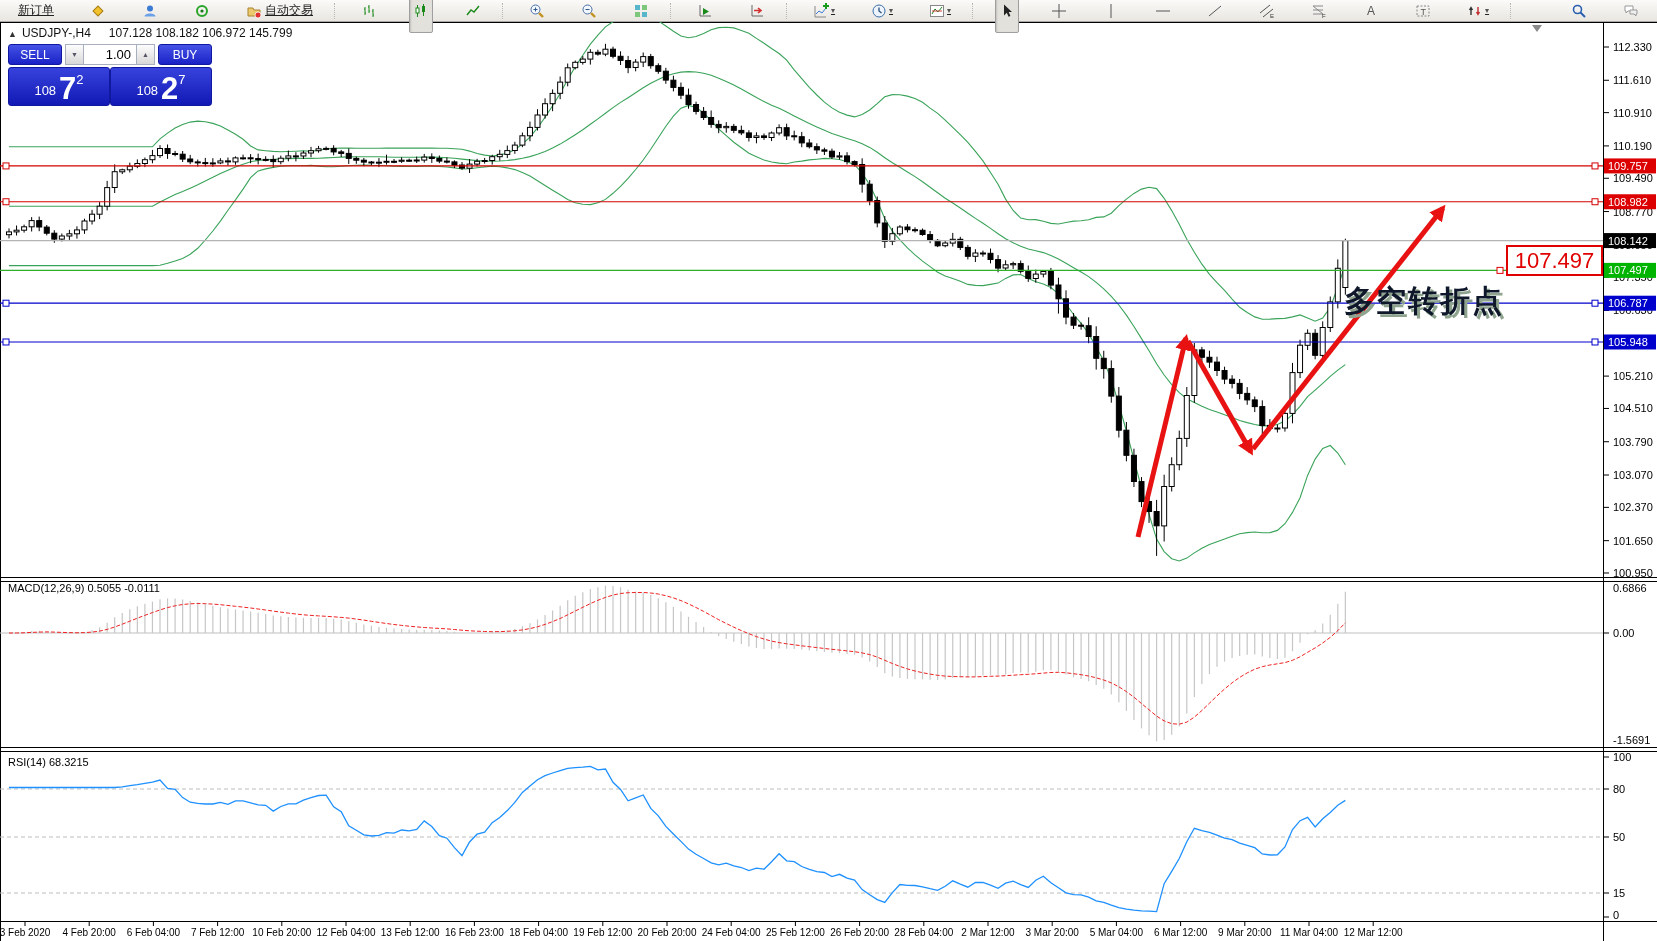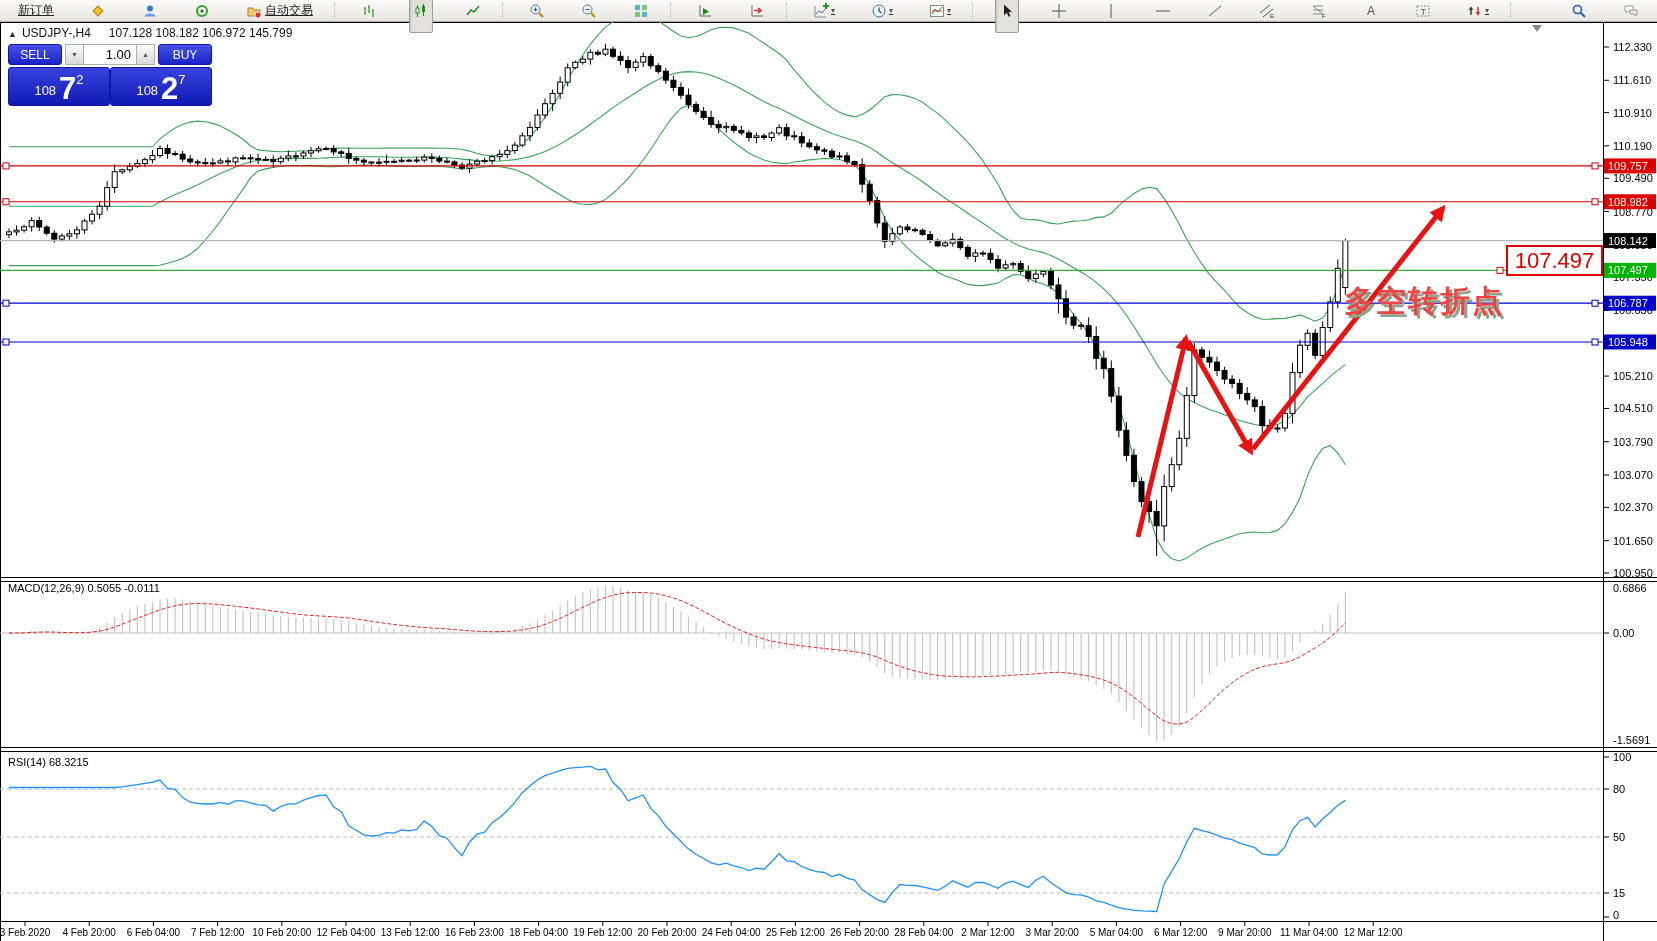--- a/index.html
+++ b/index.html
@@ -245,21 +245,21 @@
         <span class="p-sup">2</span>
     </div>
     <div class="pricebox">
       <span class="p-small">108</span>
         <span class="p-big">2</span>
         <span class="p-sup">7</span>
     </div>
   </div>
 </div>
 
-<div class="annotation" style="left: 1344px; top: 281px; color: #ef4444; text-align: center;">多空转折点</div>
+<div class="annotation" style="left: 1344px; top: 281px; color: #0f172a; text-align: center;">多空转折点</div>
 <div class="price-callout" style="left: 1506px; top: 245px; width: 93px; height: 27px;">107.497</div>
 
 <svg id="chart-svg" width="1657" height="941" style="position:absolute;left:0;top:0;z-index:2">
   <defs>
     <marker id="ah" markerUnits="userSpaceOnUse" markerWidth="26" markerHeight="26" refX="12" refY="8" orient="auto">
       <path d="M0,0 L16,8 L0,16 z" fill="#e81212"></path>
     </marker>
   </defs>
 <g stroke="#000" stroke-width="1">
       <line x1="0" y1="22.5" x2="1657" y2="22.5"></line>

